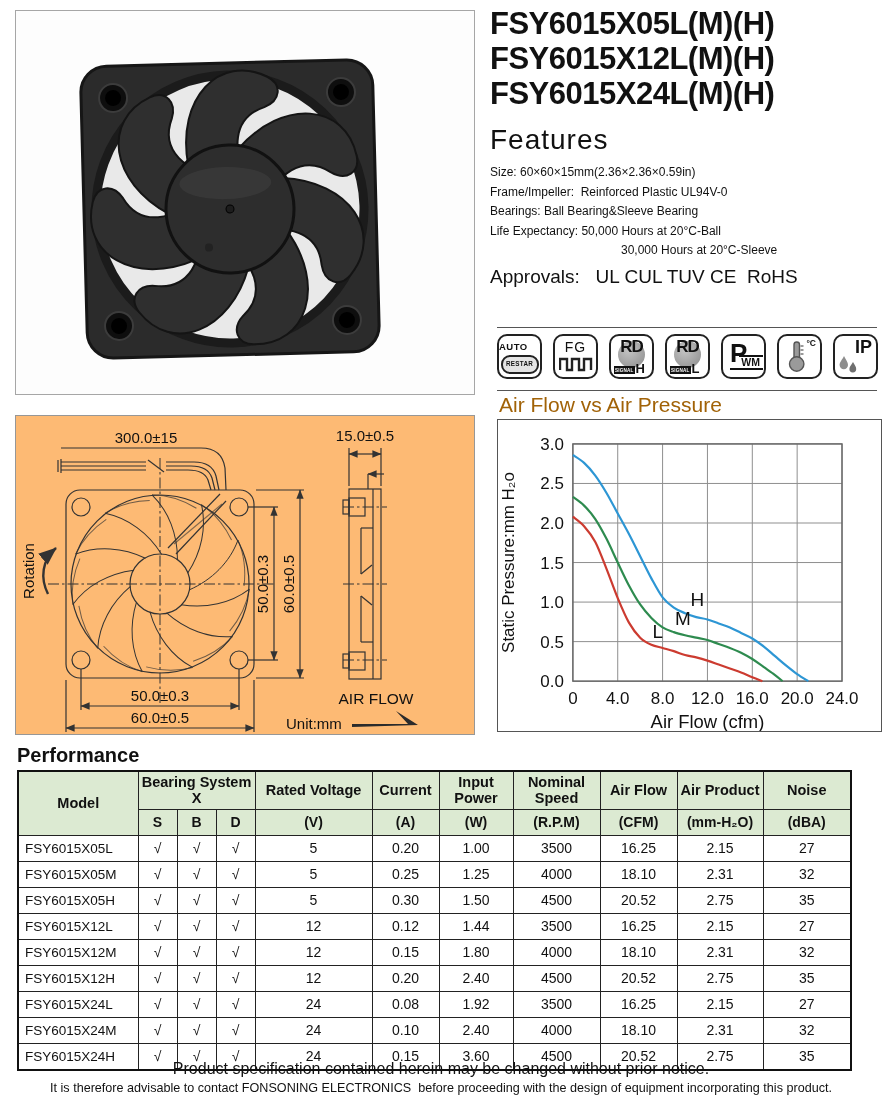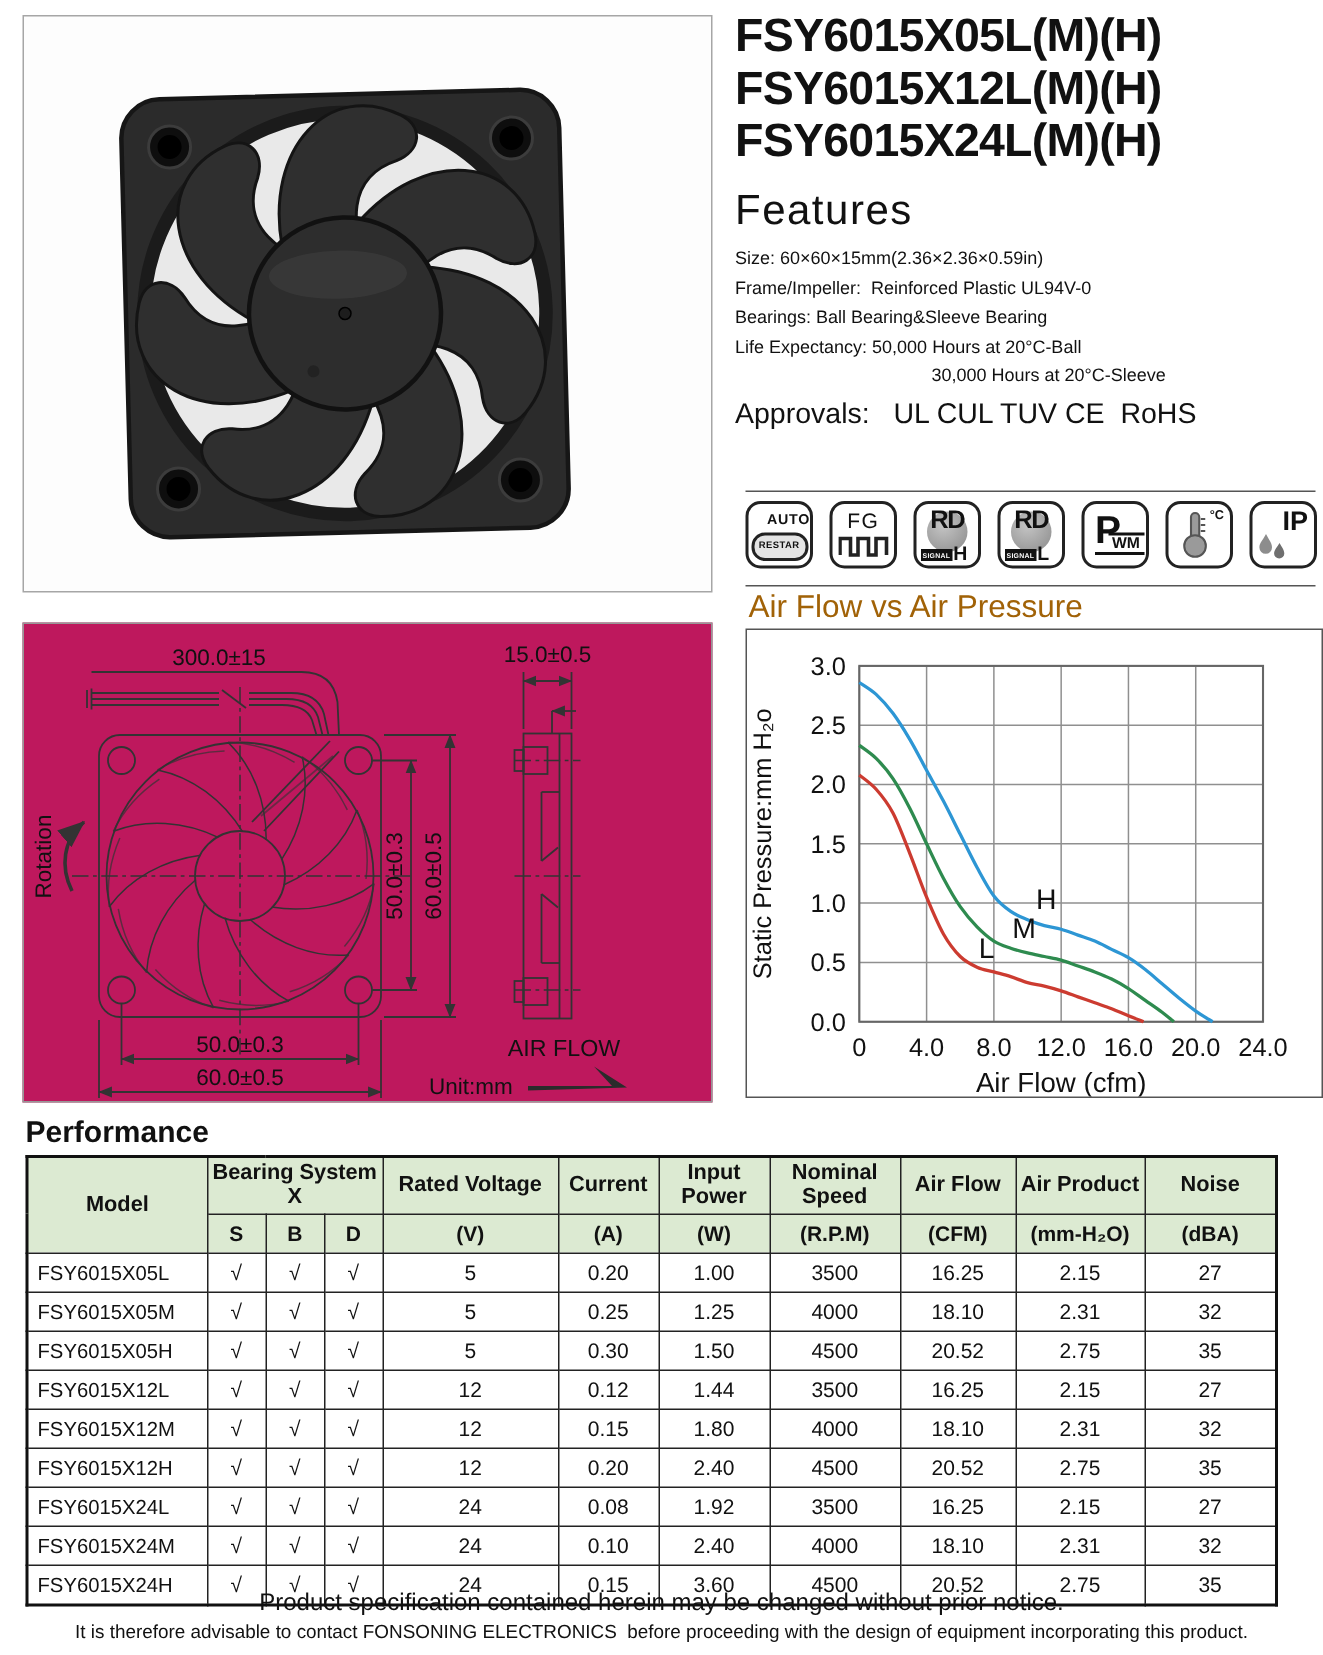--- a/index.html
+++ b/index.html
@@ -14,42 +14,42 @@
   .features{position:absolute;left:490px;top:124px;width:390px;}
   .features h2{margin:0 0 7px 0;font-size:28px;font-weight:normal;letter-spacing:1px;}
   .features .line{font-size:12px;line-height:19.6px;white-space:pre;}
   .features .indent{padding-left:131px;}
   .features .big{font-size:19px;line-height:23px;margin-top:4px;white-space:pre;}
   
   .rule{position:absolute;left:497px;width:380px;border-top:1.6px solid #555;}
   
   .icons-row{position:absolute;left:497px;top:334px;width:381px;display:flex;justify-content:space-between;}
   .app-icon{position:relative;width:45px;height:45px;border:2.3px solid #222;border-radius:10px;background:#fff;box-sizing:border-box;}
-  .auto-top{font-size:9.5px;font-weight:bold;text-align:right;margin-top:5px;letter-spacing:0.5px;}
+  .auto-top{font-size:9.5px;font-weight:bold;text-align:left;margin-top:5px;letter-spacing:0.5px;}
   .restar-oval{width:34px;height:15px;margin:3px auto 0;border:2px solid #222;border-radius:9px;background:#e4e4e4;
                font-size:6.3px;font-weight:bold;text-align:center;line-height:13px;letter-spacing:0.3px;}
   .fg-top{font-size:14px;font-weight:normal;text-align:center;margin-top:3px;letter-spacing:1px;}
   .fg-wave{display:block;margin:2px auto 0;}
   .rd-circle{position:absolute;left:7px;top:5px;width:27px;height:27px;border-radius:50%;
              background:radial-gradient(circle at 40% 35%,#c4c4c4,#8a8a8a);}
   .rd-text{position:absolute;left:0;top:1px;width:100%;text-align:center;font-size:17px;font-weight:bold;letter-spacing:-1px;}
   .rd-bottom{position:absolute;left:3px;bottom:3px;display:flex;align-items:flex-end;}
   .rd-signal{background:#111;color:#fff;font-size:4.6px;font-weight:bold;padding:1.5px 1px;letter-spacing:0.2px;}
   .rd-hl{font-size:13px;font-weight:bold;margin-left:1px;line-height:11px;}
   .pwm-p{position:absolute;left:7px;top:2px;font-size:26px;font-weight:bold;}
   .pwm-wm{position:absolute;right:4px;bottom:9px;font-size:10.5px;font-weight:bold;}
   .pwm-bar1{position:absolute;left:16px;top:19px;width:24px;height:2.4px;background:#111;}
   .pwm-bar2{position:absolute;left:7px;bottom:7px;width:33px;height:2.4px;background:#111;}
   .temp-c{position:absolute;right:4px;top:2px;font-size:8.5px;font-weight:bold;}
   .ip-text{position:absolute;right:4px;top:1px;font-size:18px;font-weight:bold;}
   
   .chart-title{position:absolute;left:499px;top:393px;font-size:21px;color:#a16207;}
   .chart-box{position:absolute;left:497px;top:419px;width:383px;height:311px;border:1px solid #555;background:#fff;}
   
-  .drawing-box{position:absolute;left:15px;top:415px;width:458px;height:318px;border:1px solid #979797;background:#be185d;}
+  .drawing-box{position:absolute;left:15px;top:415px;width:458px;height:318px;border:1px solid #979797;background:#fdba74;}
   
   .perf-heading{position:absolute;left:17px;top:744px;font-size:20px;font-weight:bold;}
   .perf-table{position:absolute;left:17px;top:770px;border-collapse:collapse;table-layout:fixed;}
   .perf-table th,.perf-table td{border:1px solid #222;text-align:center;vertical-align:middle;padding:0;}
   .perf-table{border:2px solid #111;}
   .perf-table thead th{background:#dcead2;font-size:14.5px;font-weight:bold;line-height:16px;}
   .perf-table thead .units th{height:25px;font-size:14px;}
   .perf-table tbody td{height:25px;font-size:14px;background:#fff;}
   .perf-table tbody td.model-cell{text-align:left;padding-left:6px;font-size:13.5px;}
   

